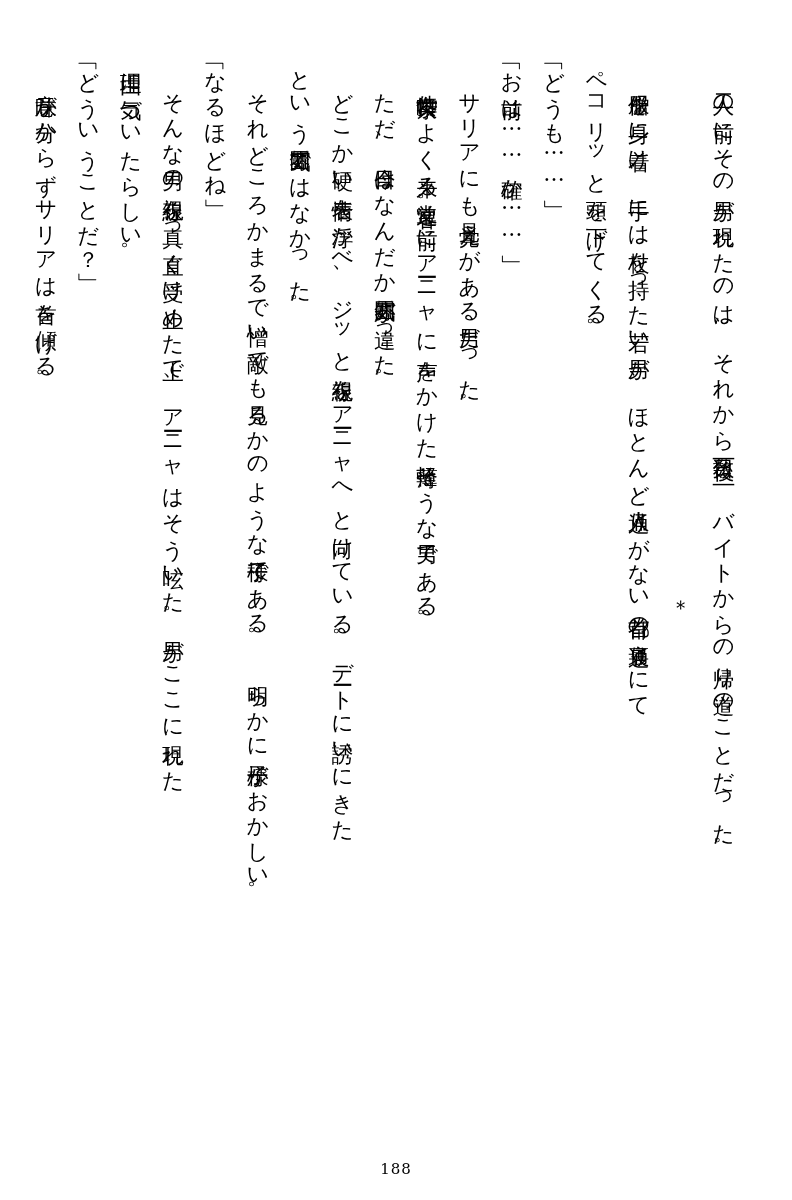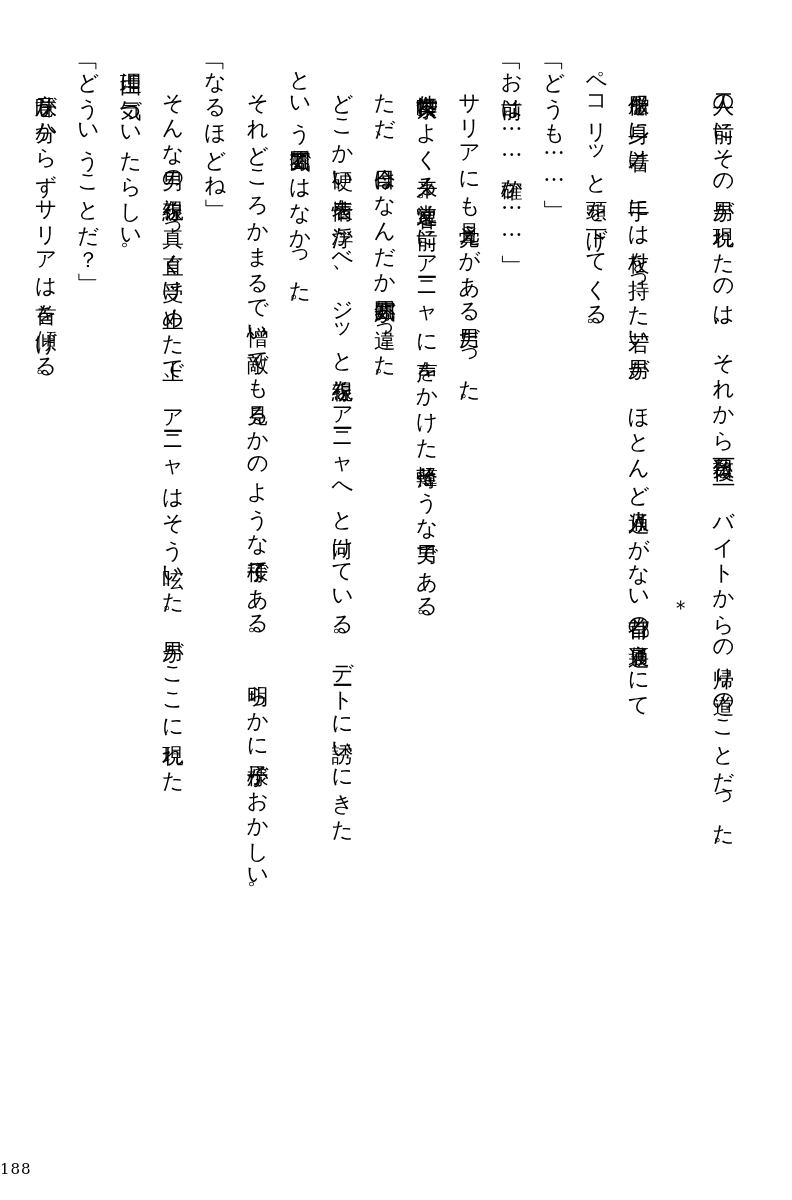--- a/index.html
+++ b/index.html
@@ -53,20 +53,21 @@
     display: inline-block;
     padding-top: 530px;
     font-size: 21px;
     letter-spacing: 0;
   }
   .page-number {
     position: absolute;
     bottom: 22px;
     left: 0;
     width: 792px;
+    text-align: center;
     font-family: "DejaVu Serif", "Liberation Serif", serif;
     font-size: 15px;
     letter-spacing: 1px;
     color: #000000;
   }
 </style>
 </head>
 <body>
 
 <div class="page">

